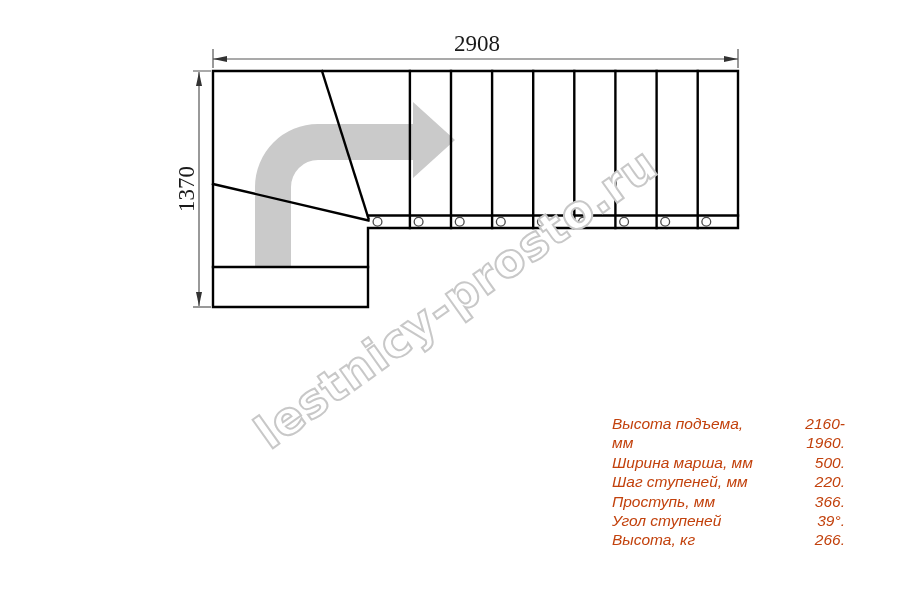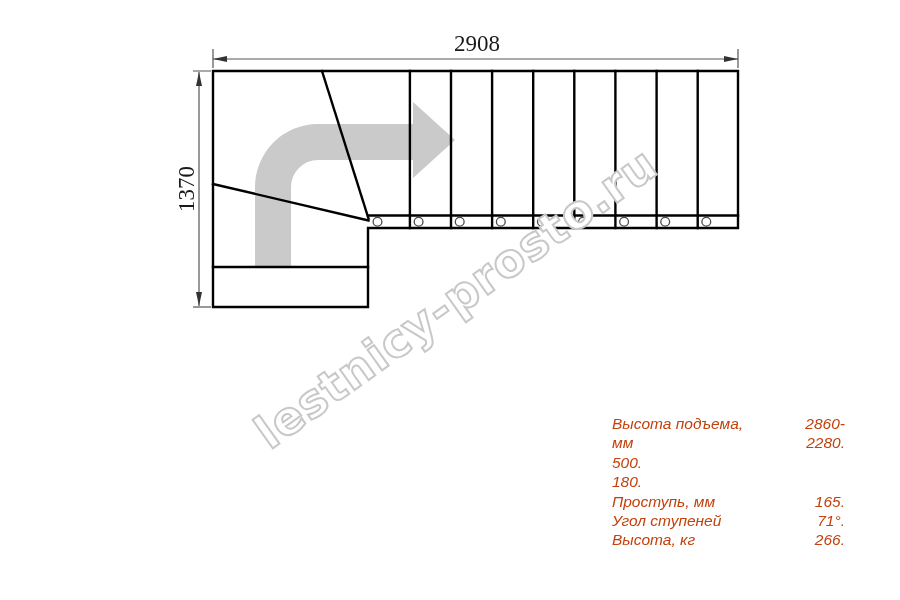--- a/index.html
+++ b/index.html
@@ -122,35 +122,37 @@
       <polygon fill="#333333" points="199,306 196,292 202,292"></polygon>
       <text class="dim-text" transform="translate(186,189) rotate(-90)" x="0" y="0" dy="0.35em" text-anchor="middle">1370</text>
     </g>
   </svg>
 
   <div class="watermark">lestnicy-prosto.ru</div>
 
   <div class="specs">
     <div class="spec-row">
       <span class="label">Высота подъема, мм</span>
-      <span class="value">2860-2280.</span>
+      <span class="value">2160-1960.</span>
     </div>
     <div class="spec-row">
+      <span class="label">Ширина марша, мм</span>
       <span class="value">500.</span>
     </div>
     <div class="spec-row">
-      <span class="value">180.</span>
+      <span class="label">Шаг ступеней, мм</span>
+      <span class="value">220.</span>
     </div>
     <div class="spec-row">
       <span class="label">Проступь, мм</span>
-      <span class="value">165.</span>
+      <span class="value">366.</span>
     </div>
     <div class="spec-row">
       <span class="label">Угол ступеней</span>
-      <span class="value">71°.</span>
+      <span class="value">39°.</span>
     </div>
     <div class="spec-row">
       <span class="label">Высота, кг</span>
       <span class="value">266.</span>
     </div>
   </div>
 
 </div>
 
 </body></html>

